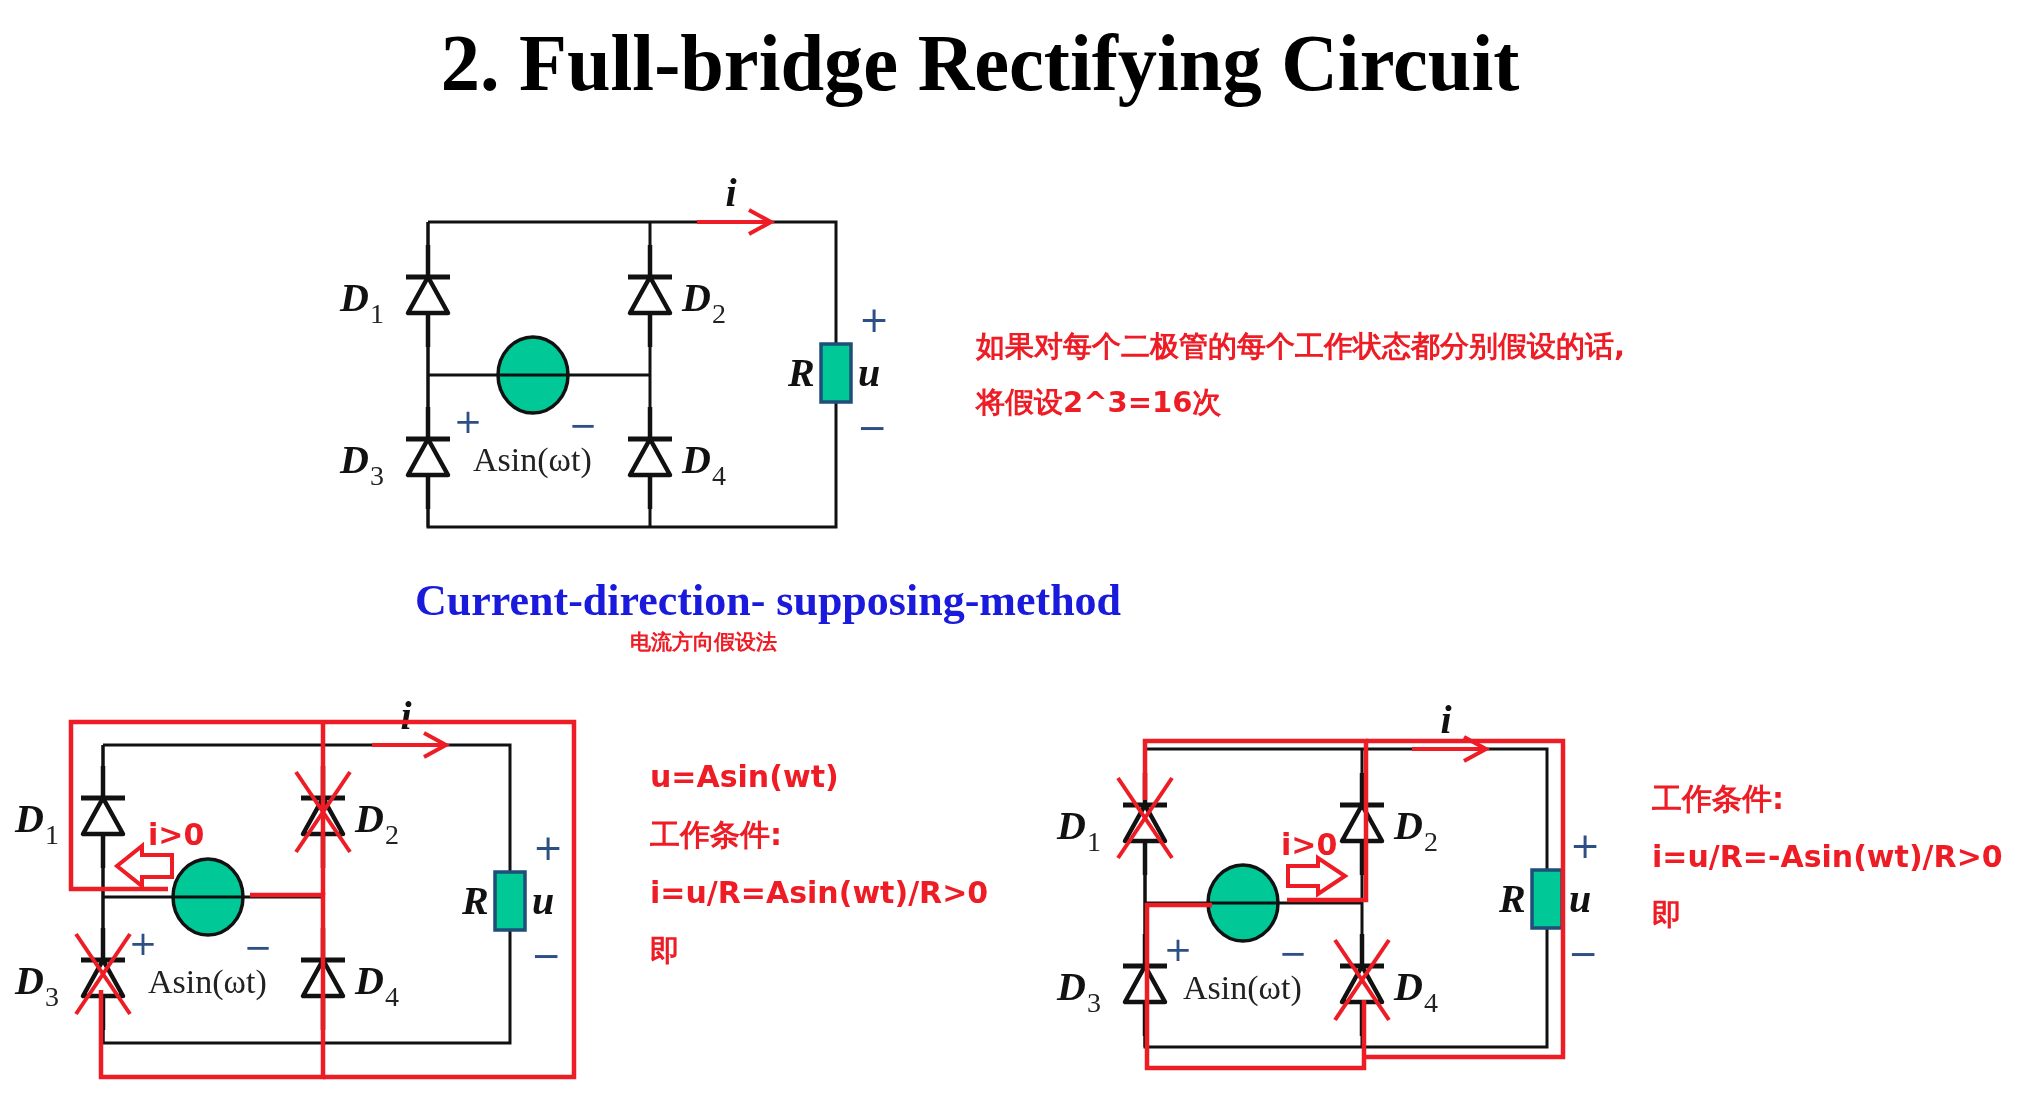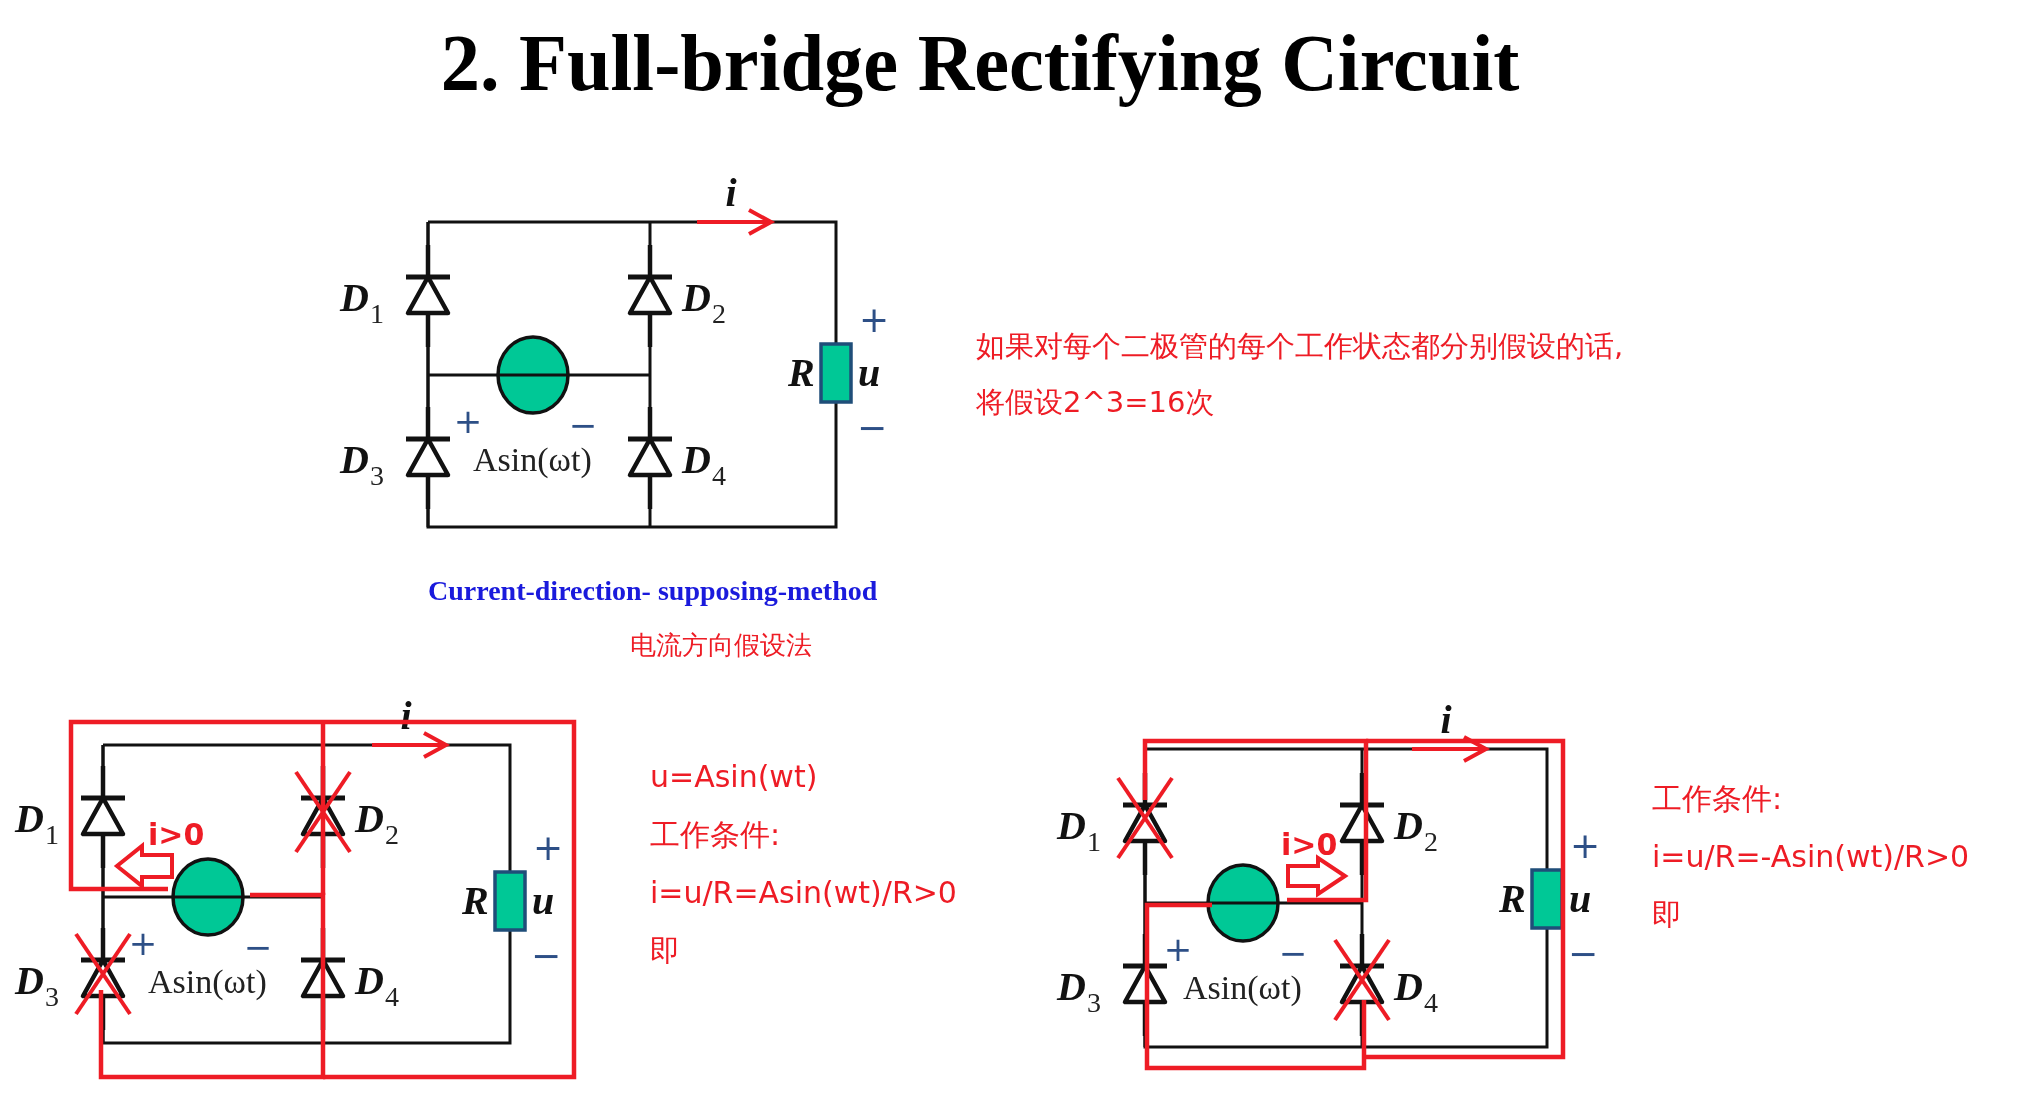--- a/index.html
+++ b/index.html
@@ -1,22 +1,22 @@
 <!DOCTYPE html>
 <html><head>
 <meta charset="utf-8">
 <style>
   html,body{margin:0;padding:0;background:#ffffff;}
   body{width:2020px;height:1118px;position:relative;overflow:hidden;font-family:"Liberation Serif",serif;}
   .abs{position:absolute;}
   #title{left:0;top:18px;width:1960px;text-align:center;font-family:"Liberation Serif",serif;font-weight:bold;font-size:80px;color:#000;letter-spacing:0px;transform:scaleX(0.98);}
-  .cn{font-family:"DejaVu Sans",sans-serif;font-weight:normal;color:#ee1c25;white-space:nowrap;}
+  .cn{font-family:"DejaVu Sans",sans-serif;font-weight:bold;color:#ee1c25;white-space:nowrap;}
   #note{left:976px;top:318px;font-size:29px;line-height:56px;}
-  #method{left:428px;top:575px;font-family:"Liberation Serif",serif;font-weight:bold;font-size:28px;color:#1a1adc;white-space:nowrap;}
-  #method-cn{left:630px;top:628px;font-size:26px;}
+  #method{left:415px;top:575px;font-family:"Liberation Serif",serif;font-weight:bold;font-size:44px;color:#1a1adc;white-space:nowrap;}
+  #method-cn{left:630px;top:628px;font-size:21px;}
   .cond{font-size:30px;line-height:58px;}
   #condL{left:650px;top:748px;}
   #condR{left:1652px;top:770px;}
   .cond .row{position:relative;height:58px;}
   .cond .row .ji{position:absolute;left:0;}
   .cond .row .rhs{position:absolute;}
   #condL .row .rhs{left:183px;}
   #condR .row .rhs{left:193px;}
   svg{position:absolute;left:0;top:0;}
   .lbl{font-family:"Liberation Serif",serif;font-style:italic;font-weight:bold;fill:#111;}

